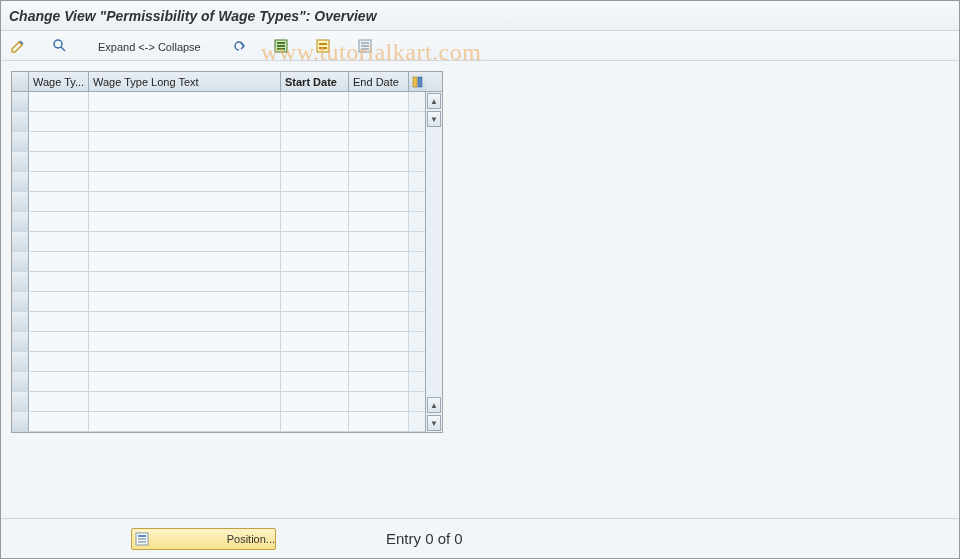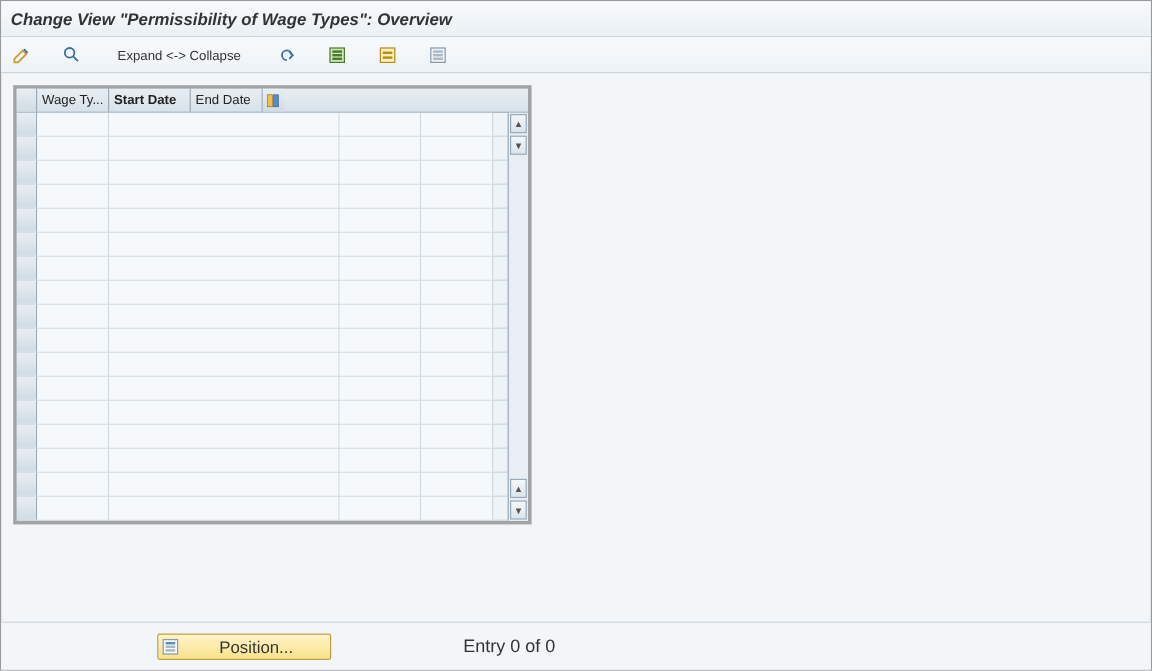--- a/index.html
+++ b/index.html
@@ -12,21 +12,21 @@
 
   
   .toolbar { height: 30px; display: flex; align-items: center; padding: 0 6px; gap: 20px; background: linear-gradient(to bottom, #f7fafc, #eef3f7); border-bottom: 1px solid #cfd6dc; }
   .tb-btn { width: 22px; height: 22px; display: flex; align-items: center; justify-content: center; border: 1px solid transparent; border-radius: 3px; cursor: pointer; }
   .tb-label { padding: 0 6px; height: 22px; line-height: 22px; color: #333; cursor: pointer; border: 1px solid transparent; border-radius: 3px; }
 
   
   .content { padding: 10px 0 0 10px; }
 
   
-  .tv { width: 432px; background: #eef3f7; border: 3px solid #a3a3a3; }
+  .tv { width: 432px; background: #eef3f7; border: 1px solid #a3a3a3; }
   .tv-head { display: flex; height: 20px; border-bottom: 1px solid #9aaab7; background: linear-gradient(to bottom, #e8eef3, #d8e2ea); }
   .tv-corner { width: 17px; border-right: 1px solid #9aaab7; background: linear-gradient(to bottom, #e8eef3, #d0dbe4); }
   .tv-col { border-right: 1px solid #9aaab7; display: flex; align-items: center; padding: 0 4px; color: #222; font-size: 11px; white-space: nowrap; overflow: hidden; cursor: pointer; }
   .col-wt { width: 60px; }
   .col-txt { width: 192px; }
   .col-sd { width: 68px; font-weight: bold; }
   .col-ed { width: 60px; }
   .tv-config { width: 18px; display: flex; align-items: center; justify-content: center; cursor: pointer; background: linear-gradient(to bottom, #e8eef3, #d0dbe4); }
   .tv-body { display: flex; }
   .tv-rows { flex: 1; }
@@ -34,21 +34,21 @@
   .tv-rowhead { width: 17px; border-right: 1px solid #9aaab7; background: linear-gradient(to bottom, #e8eef3, #d0dbe4); cursor: pointer; }
   .tv-cell { border-right: 1px solid #cbd6de; background: #f6f9fb; padding: 0 3px; }
   .tv-scroll { width: 17px; border-left: 1px solid #9aaab7; display: flex; flex-direction: column; background: #e8eef3; }
   .sb-btn { height: 16px; display: flex; align-items: center; justify-content: center; border: 1px solid #9aaab7; margin: 1px; background: linear-gradient(to bottom, #f3f7fa, #dbe4ec); cursor: pointer; font-size: 8px; color: #555; }
   .sb-track { flex: 1; }
 
   
   .footer { position: absolute; bottom: 0; left: 0; right: 0; height: 40px; display: flex; align-items: center; background: #f2f6f9; border-top: 1px solid #cfd6dc; }
   .pos-btn { margin-left: 130px; width: 145px; height: 22px; display: flex; align-items: center; border: 1px solid #c0a040; background: linear-gradient(to bottom, #fff3c8, #f8e28c); border-radius: 2px; cursor: pointer; }
   .pos-icon { width: 20px; display: flex; align-items: center; justify-content: center; }
-  .pos-label { flex: 1; text-align: center; color: #333; font-size: 14px; }
+  .pos-label { flex: 1; text-align: right; color: #333; font-size: 11px; }
   .entry-txt { margin-left: 110px; color: #333; font-size: 15px; }
 
   
   .watermark { position: absolute; top: 38px; left: 260px; font-size: 24px; font-family: Georgia, serif; color: #f0b674; opacity: 0.7; pointer-events: none; font-weight: 500; letter-spacing: 0.5px; }
 
   svg { display: block; }
 </style>
 </head>
 <body>
 
@@ -96,26 +96,28 @@
     <div class="tb-btn" title="Deselect all">
       <svg width="16" height="16" viewBox="0 0 16 16">
           <rect x="2" y="2" width="12" height="12" fill="#eef3f7" stroke="#8899a8"></rect>
           <rect x="4" y="4" width="8" height="2" fill="#aab8c4"></rect>
           <rect x="4" y="7" width="8" height="2" fill="#aab8c4"></rect>
           <rect x="4" y="10" width="8" height="2" fill="#aab8c4"></rect>
         </svg>
     </div>
   </div>
 
+  <div class="watermark">www.tutorialkart.com</div>
 
   <div class="content">
     <div class="tv">
       <div class="tv-head">
         <div class="tv-corner"></div>
         <div class="tv-col col-wt">Wage Ty...</div>
+        <div class="tv-col col-txt">Wage Type Long Text</div>
         <div class="tv-col col-sd">Start Date</div>
         <div class="tv-col col-ed">End Date</div>
         <div class="tv-config">
           <svg width="12" height="12" viewBox="0 0 12 12">
               <rect x="1" y="1" width="4" height="10" fill="#f0c04a" stroke="#8a6a1a" stroke-width="0.5"></rect>
               <rect x="6" y="1" width="4" height="10" fill="#5a8ac0" stroke="#2a5a90" stroke-width="0.5"></rect>
             </svg>
         </div>
       </div>
       <div class="tv-body">

